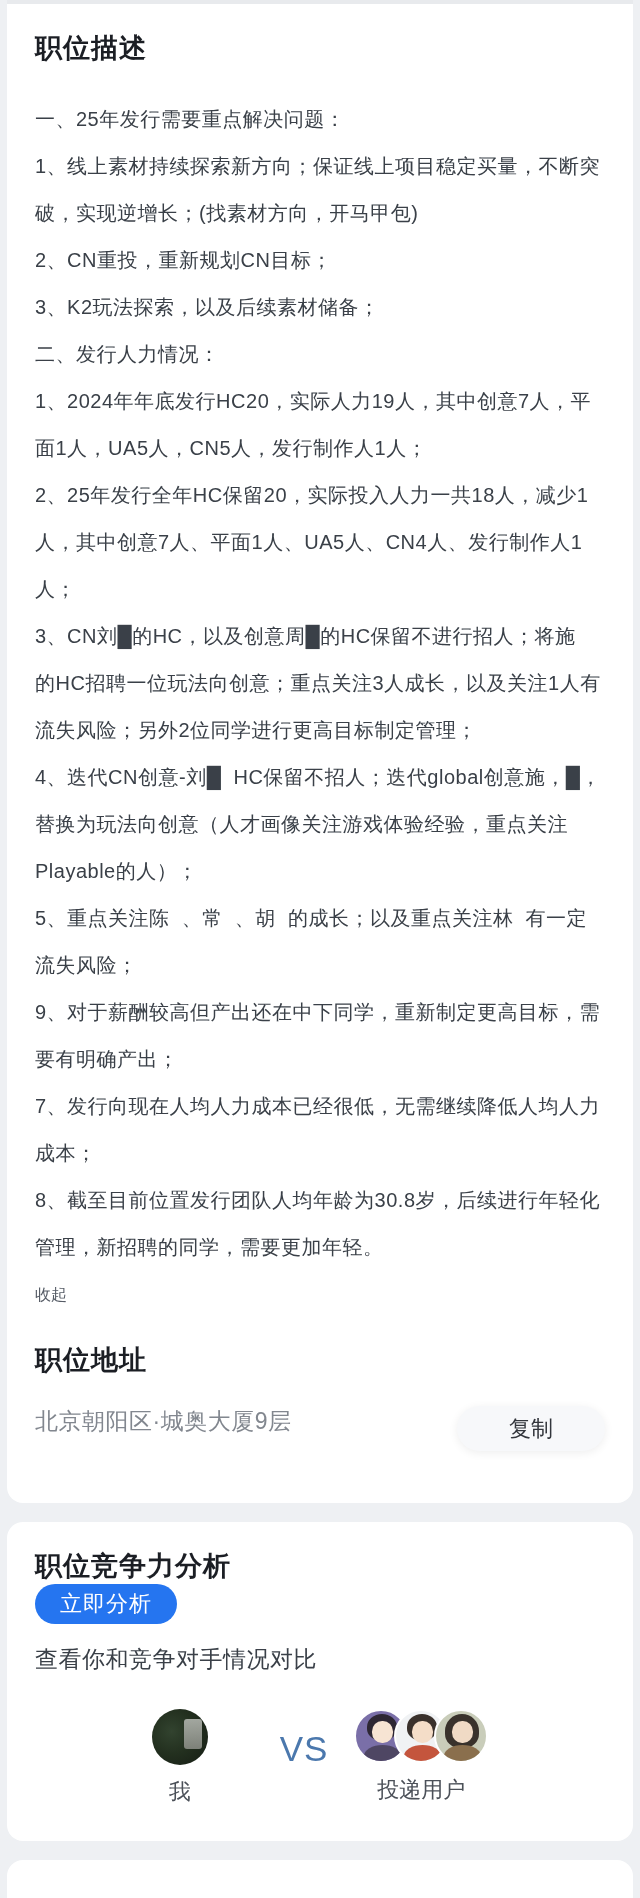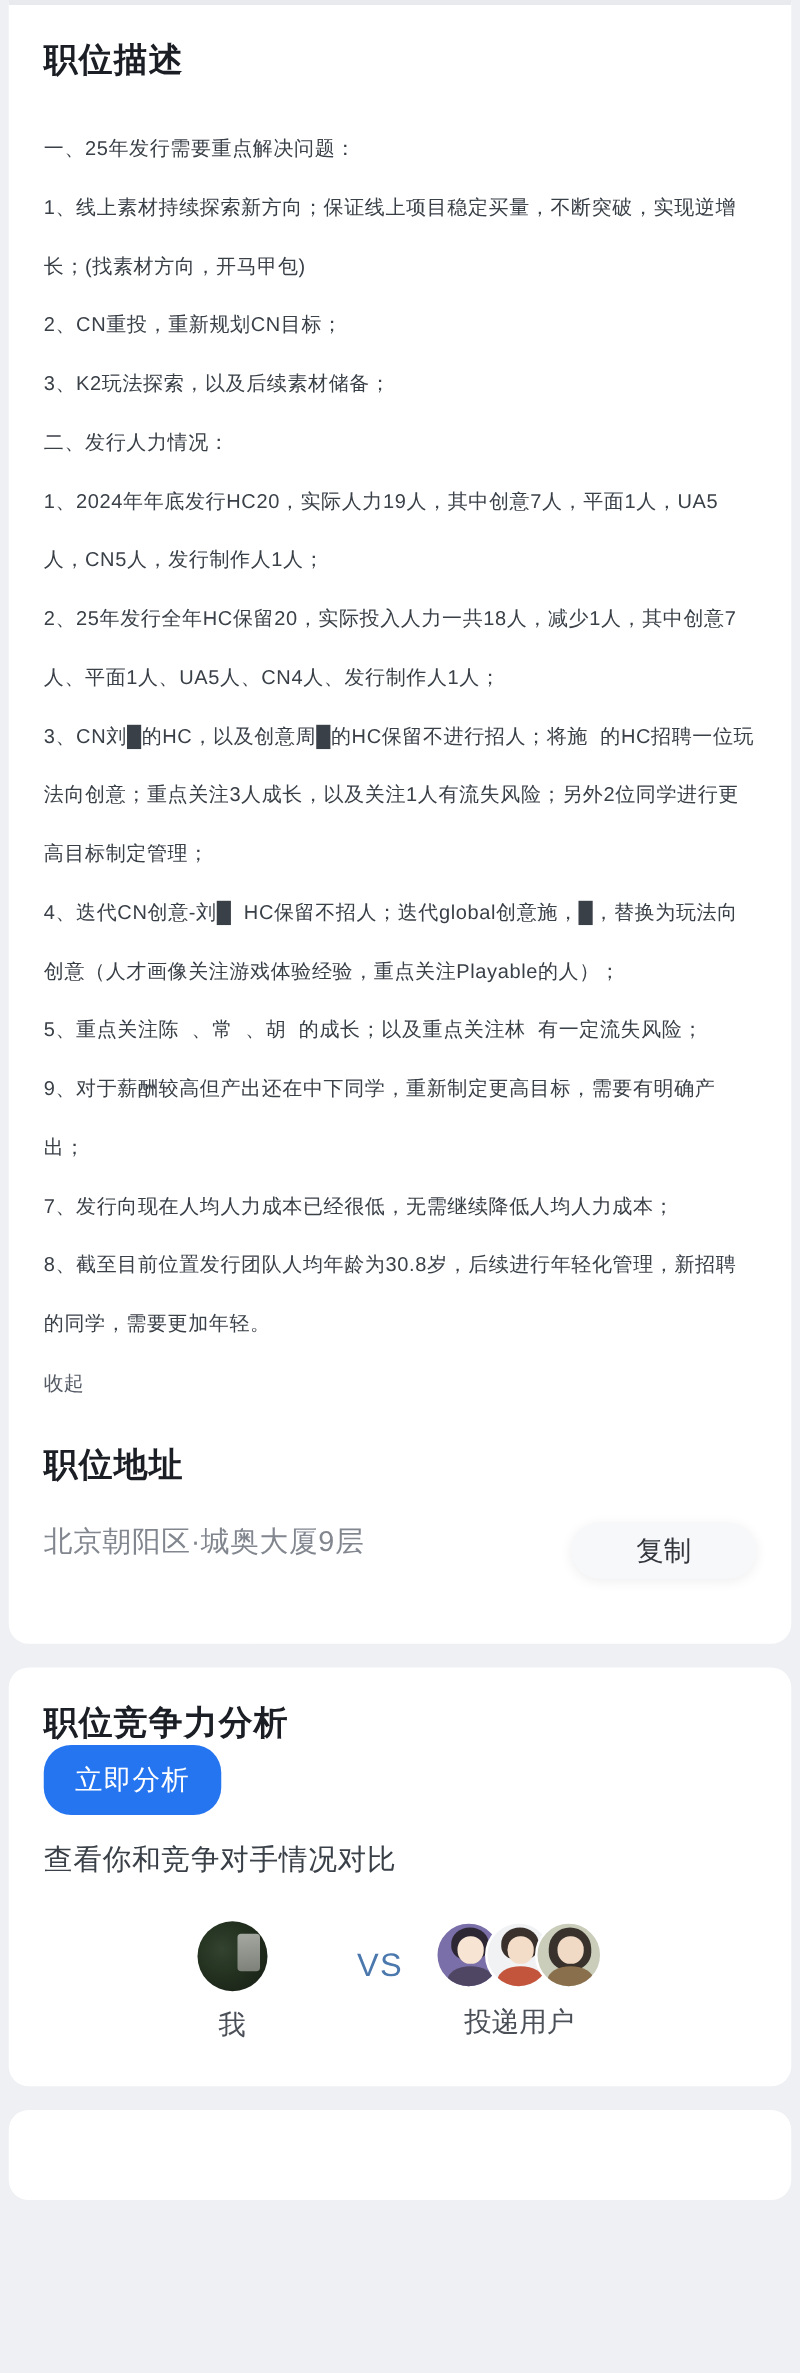--- a/index.html
+++ b/index.html
@@ -15,21 +15,21 @@
   .card-first { border-radius:0 0 16px 16px; border-top:4px solid #e8eaed; }
   .card + .card { margin-top:19px; }
 
   
   .jd-card { padding:26px 28px 52px 28px; }
   .section-title {
     font-size:27px; font-weight:bold; color:#1b1e24; letter-spacing:1px;
   }
   .jd-body { margin-top:30px; }
   .jd-p {
-    font-size:16px; line-height:47px; color:#3a4048;
+    font-size:20px; line-height:47px; color:#3a4048;
     white-space:pre-wrap; letter-spacing:0.5px;
   }
   .collapse-link {
     display:inline-block; margin-top:14px; font-size:16px; color:#565c66;
     cursor:pointer;
   }
 
   
   .addr-title { margin-top:36px; }
   .addr-row {
@@ -39,31 +39,31 @@
   .copy-btn {
     width:148px; height:45px; border:none; border-radius:23px; background:#f7f8fa;
     box-shadow:0 2px 10px rgba(0,0,0,0.07);
     font-size:22px; color:#33363c; font-family:inherit; cursor:pointer;
   }
 
   
   .comp-card { padding:26px 28px 34px 28px; }
   .comp-header { display:flex; align-items:flex-start; justify-content:space-between;flex-direction:column; }
   .analyze-btn {
-    width:142px; height:56px; border:none; border-radius:22px; background:#2575f0;
+    width:142px; height:40px; border:none; border-radius:22px; background:#2575f0;
     color:#ffffff; font-size:22px; font-family:Liberation Serif, serif; cursor:pointer; letter-spacing:1px;
   }
   .comp-sub { margin-top:20px; font-size:23px; color:#3a4048; letter-spacing:0.5px; }
   .vs-row {
     margin-top:34px; display:flex; align-items:flex-start; justify-content:center;
   }
   .vs-col { display:flex; flex-direction:column; align-items:center; }
   .vs-label { margin-top:12px; font-size:22px; color:#4b5058; }
   .vs-text {
-    font-size:26px; color:#4b78ad; font-weight:500; letter-spacing:1px;
+    font-size:35px; color:#4b78ad; font-weight:500; letter-spacing:1px;
     margin:12px 26px 0 72px; align-self:flex-start; padding-top:8px;
   }
   .me-avatar {
     width:56px; height:56px; border-radius:50%; position:relative; overflow:hidden;
     background:radial-gradient(circle at 35% 40%, #32432f 0%, #23301f 45%, #151c14 100%);
   }
   .me-avatar::after {
     content:""; position:absolute; right:6px; top:10px; width:18px; height:30px;
     background:linear-gradient(180deg,#b9bcb6,#8e9089); border-radius:3px; opacity:0.85;
   }

